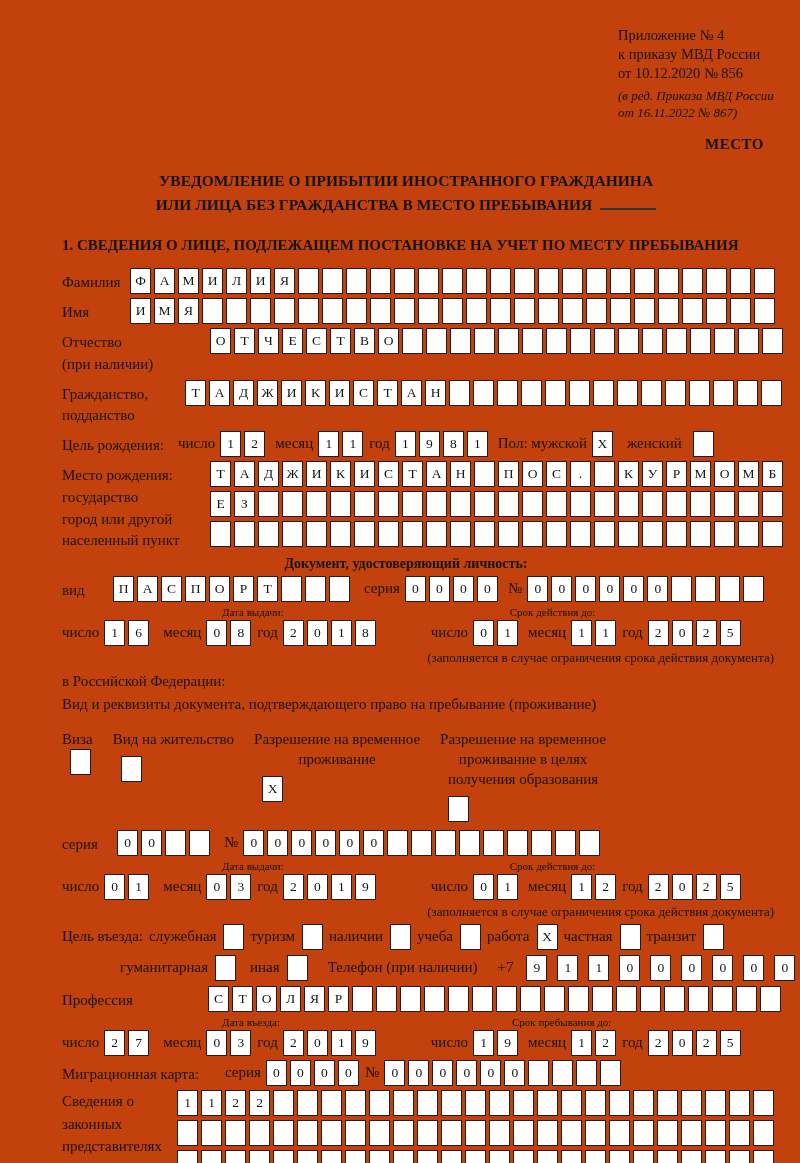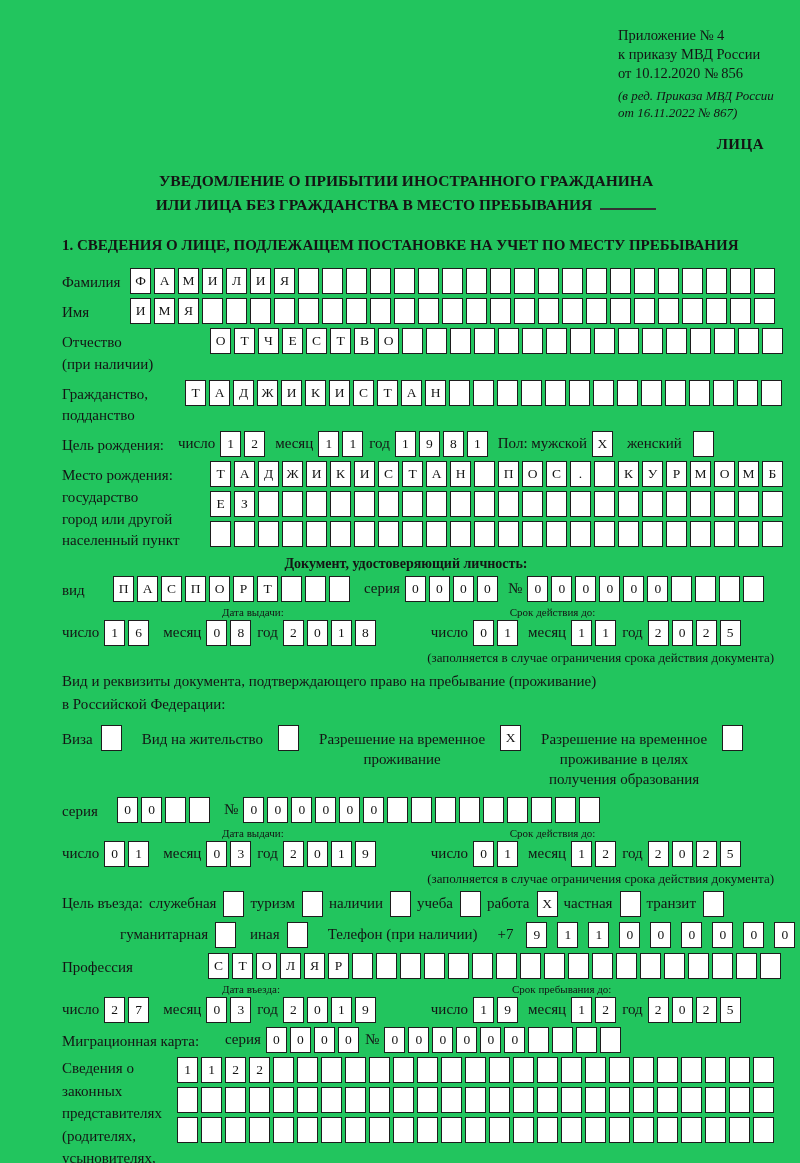--- a/index.html
+++ b/index.html
@@ -1,18 +1,18 @@
 <!DOCTYPE html>
 <html><head>
 <meta charset="utf-8">
 <style>
   * { box-sizing: border-box; }
   html,body { margin:0; padding:0; background:#ffffff; }
   .page {
-    position:relative; width:800px; height:1163px; background:#22c55e;
+    position:relative; width:800px; height:1163px; background:#c2410c;
     font-family:"Liberation Serif", serif; color:#141414;
     padding:26px 10px 0 62px; overflow:hidden;
   }
   .hdr-block { margin-left:556px; font-size:14.5px; line-height:1.32; }
   .hdr-block .small { font-size:13px; margin-top:5px; line-height:1.3;font-style:italic; }
   .forma { text-align:right; padding-right:26px; font-weight:bold; font-size:15px; margin-top:14px; letter-spacing:0.5px; }
   .title { text-align:center; font-weight:bold; font-size:15.5px; line-height:1.55; margin-top:16px; margin-right:40px; }
   .blank-line { display:inline-block; width:56px; border-bottom:2px solid #333; height:14px; margin-left:8px; vertical-align:baseline; }
   .sec-heading { font-weight:bold; font-size:15px; margin-top:20px; margin-bottom:14px; }
   .row { display:flex; align-items:flex-start; margin-bottom:4px; }
@@ -36,21 +36,21 @@
   .gap55 { margin-left:55px; }
   .doc-heading { text-align:center; font-weight:bold; font-size:14px; margin:4px 40px 4px 0; }
   .date-hdrs { display:flex; font-size:11px; margin-bottom:2px; }
   .dh1 { margin-left:160px; }
   .dh2 { margin-left:226px; }
   .dh1b { margin-left:160px; }
   .dh2b { margin-left:232px; }
   .note-row { display:flex; justify-content:flex-end; padding-right:16px; font-size:13px; margin:0 0 4px 0; }
   .intro { font-size:15px; line-height:1.55; }
   .cbgroup { display:flex; align-items:flex-start; margin:8px 0 8px 0; }
-  .cbitem { display:flex; align-items:flex-start; }
+  .cbitem { display:flex; align-items:flex-start;flex-direction:column; }
   .cbtxt { font-size:15px; line-height:1.35; padding-top:4px; text-align:center; }
   .cbbox { margin-left:8px; }
   .purp { display:flex; align-items:flex-start; margin-bottom:5px; flex-wrap:nowrap; }
   .purp .t { font-size:15px; padding-top:4px; flex:0 0 auto; }
   .purp .cell { margin-left:7px; }
   .rep { display:flex; margin-top:2px; }
   .rep-lbl { width:115px; font-size:15px; line-height:1.5; flex:0 0 auto; }
 </style>
 </head>
 <body>
@@ -59,21 +59,21 @@
 
   <div class="hdr-block">
     <div>Приложение № 4</div>
     <div>к приказу МВД России</div>
     <div>от 10.12.2020 № 856</div>
     <div class="small">
       <div>(в ред. Приказа МВД России</div>
       <div>от 16.11.2022 № 867)</div>
     </div>
   </div>
-  <div class="forma">ЛИЦА</div>
+  <div class="forma">МЕСТО</div>
 
   <div class="title">
     <div>УВЕДОМЛЕНИЕ О ПРИБЫТИИ ИНОСТРАННОГО ГРАЖДАНИНА</div>
     <div>
       <span>ИЛИ ЛИЦА БЕЗ ГРАЖДАНСТВА В МЕСТО ПРЕБЫВАНИЯ</span><span class="blank-line"></span>
     </div>
   </div>
 
   <div class="sec-heading">1. СВЕДЕНИЯ О ЛИЦЕ, ПОДЛЕЖАЩЕМ ПОСТАНОВКЕ НА УЧЕТ ПО МЕСТУ ПРЕБЫВАНИЯ</div>
 
@@ -396,22 +396,22 @@
     <span class="dl gap6">год</span>
     <div class="cells">
         <div class="cell">2</div>
         <div class="cell">0</div>
         <div class="cell">2</div>
         <div class="cell">5</div>
       </div>
   </div>
   <div class="note-row">(заполняется в случае ограничения срока действия документа)</div>
 
+  <div class="intro">в Российской Федерации:</div>
   <div class="intro">Вид и реквизиты документа, подтверждающего право на пребывание (проживание)</div>
-  <div class="intro">в Российской Федерации:</div>
 
   <div class="cbgroup">
     <div class="cbitem">
       <span class="cbtxt">Виза</span>
       <div class="cell cbbox"></div>
     </div>
     <div class="cbitem gap20">
       <span class="cbtxt">Вид на жительство</span>
       <div class="cell cbbox"></div>
     </div>

